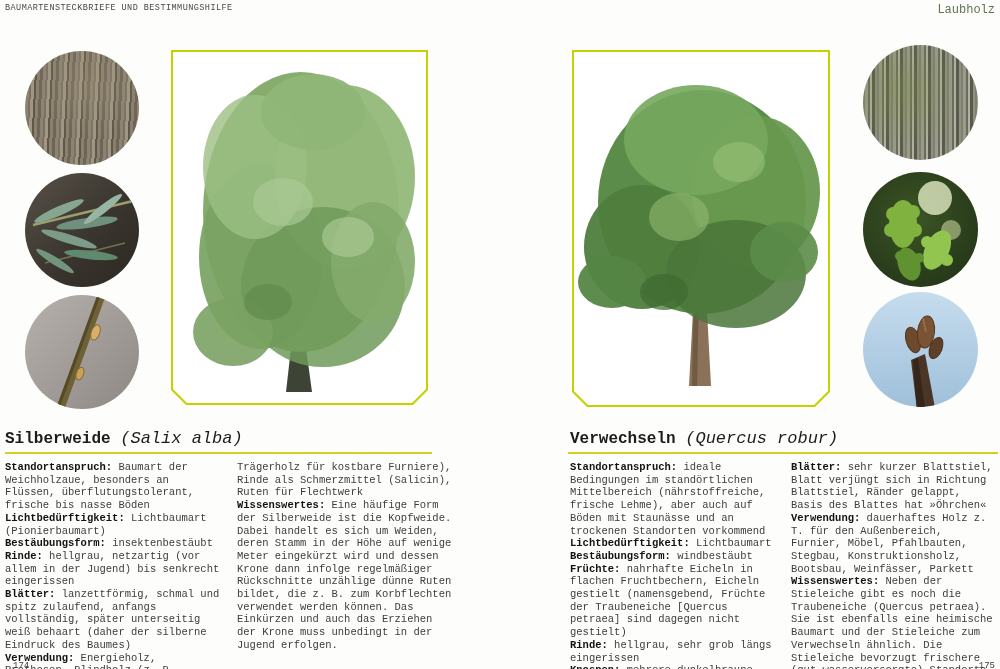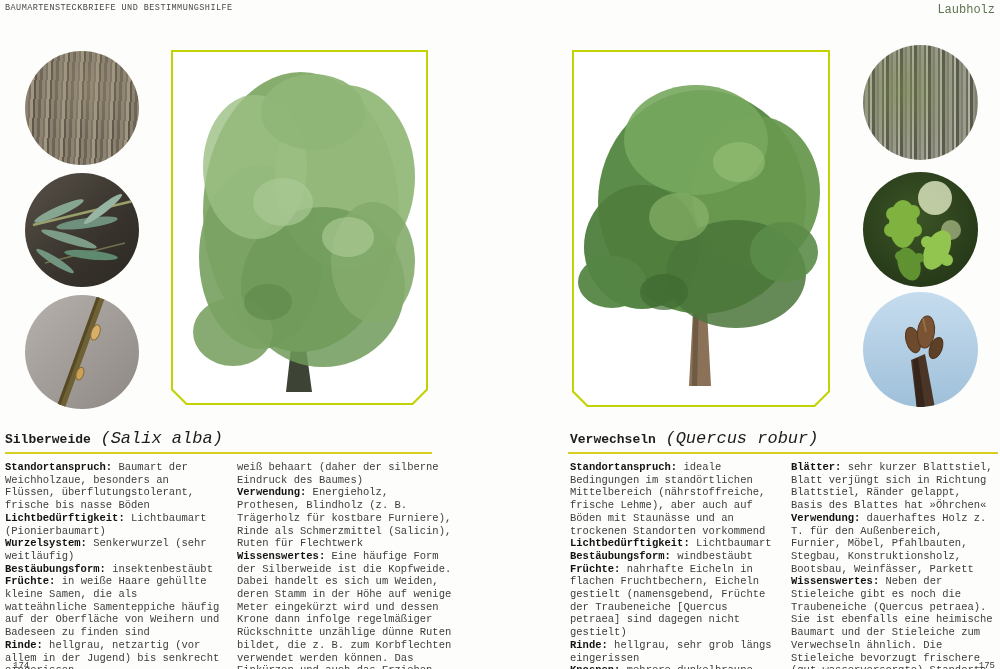--- a/index.html
+++ b/index.html
@@ -36,21 +36,21 @@
   }
   .bark-oak {
     background:
       radial-gradient(circle at 35% 40%, rgba(122,140,70,.4), rgba(0,0,0,0) 60%),
       repeating-linear-gradient(90deg,
         #7f8071 0 2px, #9a9b8a 2px 5px, #6a6b5c 5px 7px,
         #b1b2a1 7px 9px, #585a4c 9px 12px, #8f9080 12px 14px);
   }
 
   .title-row { position:absolute; top:429px; color:#1c1c1a; white-space:nowrap; }
-  .title-name { font-weight:bold; font-size:13px; }
+  .title-name { font-weight:bold; font-size:16px; }
   .title-latin { font-style:italic; font-size:17px; }
   .rule { position:absolute; top:452px; height:2px; background:#d6ce20; }
 
   .textblock {
     position:absolute; top:461px;
     column-count:2; column-gap:14px;
     font-size:10.5px; line-height:12.7px; color:#3d3d3d;
   }
   .entry { margin:0; }
   .entry b { color:#121212;text-align:right; }
@@ -210,23 +210,21 @@
 
   <div class="title-row" style="left:570px;">
     <span class="title-name">Verwechseln</span>
     <span class="title-latin">(Quercus robur)</span>
   </div>
   <div class="rule" style="left:568px; width:430px;"></div>
 
   <div class="textblock" style="left:5px; width:450px;">
       <p class="entry"><b>Standortanspruch:</b> Baumart der Weichholzaue, besonders an Flüssen, überflutungstolerant, frische bis nasse Böden</p>
       <p class="entry"><b>Lichtbedürftigkeit:</b> Lichtbaumart (Pionierbaumart)</p>
-      <p class="entry"><b>Wurzelsystem:</b> Senkerwurzel (sehr weitläufig)</p>
       <p class="entry"><b>Bestäubungsform:</b> insektenbestäubt</p>
-      <p class="entry"><b>Früchte:</b> in weiße Haare gehüllte kleine Samen, die als watteähnliche Samenteppiche häufig auf der Oberfläche von Weihern und Badeseen zu finden sind</p>
       <p class="entry"><b>Rinde:</b> hellgrau, netzartig (vor allem in der Jugend) bis senkrecht eingerissen</p>
       <p class="entry"><b>Blätter:</b> lanzettförmig, schmal und spitz zulaufend, anfangs vollständig, später unterseitig weiß behaart (daher der silberne Eindruck des Baumes)</p>
       <p class="entry"><b>Verwendung:</b> Energieholz, Prothesen, Blindholz (z. B. Trägerholz für kostbare Furniere), Rinde als Schmerzmittel (Salicin), Ruten für Flechtwerk</p>
       <p class="entry"><b>Wissenswertes:</b> Eine häufige Form der Silberweide ist die Kopfweide. Dabei handelt es sich um Weiden, deren Stamm in der Höhe auf wenige Meter eingekürzt wird und dessen Krone dann infolge regelmäßiger Rückschnitte unzählige dünne Ruten bildet, die z. B. zum Korbflechten verwendet werden können. Das Einkürzen und auch das Erziehen der Krone muss unbedingt in der Jugend erfolgen.</p>
     </div>
 
   <div class="textblock" style="left:570px; width:428px;">
       <p class="entry"><b>Standortanspruch:</b> ideale Bedingungen im standörtlichen Mittelbereich (nährstoffreiche, frische Lehme), aber auch auf Böden mit Staunässe und an trockenen Standorten vorkommend</p>
       <p class="entry"><b>Lichtbedürftigkeit:</b> Lichtbaumart</p>
       <p class="entry"><b>Bestäubungsform:</b> windbestäubt</p>

